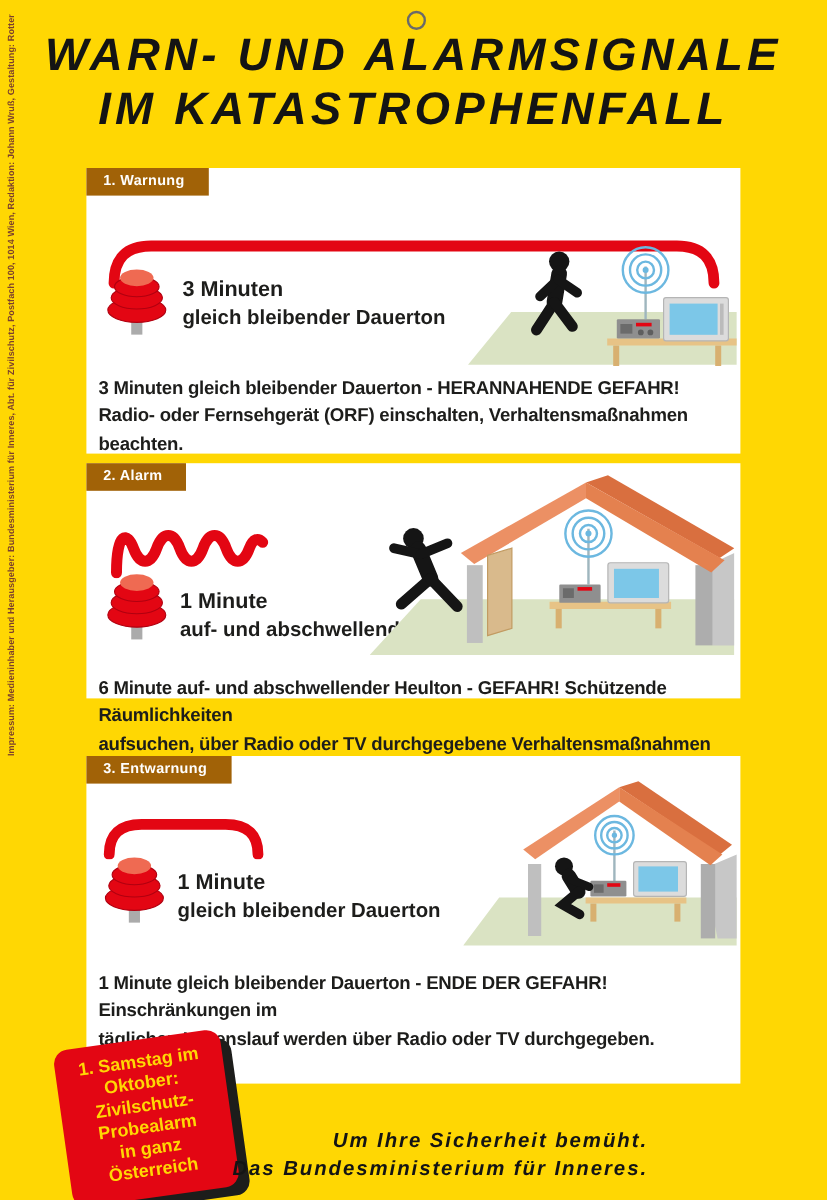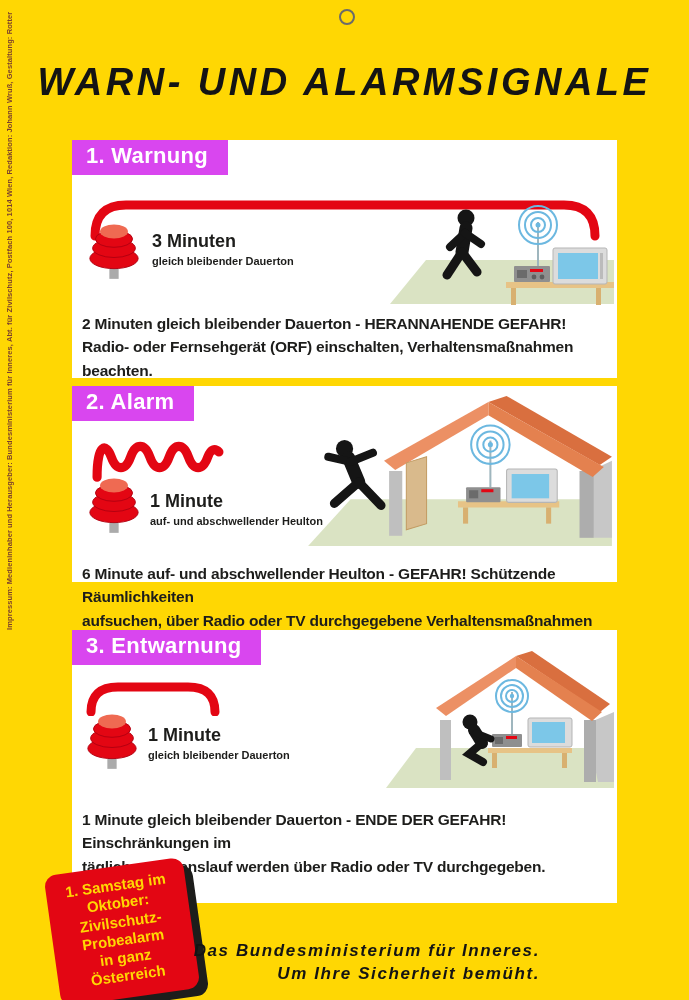--- a/index.html
+++ b/index.html
@@ -17,46 +17,46 @@
 
   .impressum{
     position:absolute;left:5px;top:74px;height:556px;width:14px;
     writing-mode:vertical-rl;transform:rotate(180deg);
     font-size:7.5px;font-weight:700;color:#7B3F2E;white-space:nowrap;
     letter-spacing:.1px;
   }
 
   .title{position:absolute;left:0;top:24px;width:689px;margin:0;
     text-align:center;font-style:italic;font-weight:900;color:#141414;}
-  .title span{display:block;font-size:38px;letter-spacing:3.5px;line-height:1.18;margin-top:36px;}
+  .title span{display:block;font-size:38px;letter-spacing:3.5px;line-height:1.18;}
 
   .card{position:absolute;left:72px;width:545px;background:#ffffff;}
   .card1{top:140px;height:238px;}
   .card2{top:386px;height:196px;}
   .card3{top:630px;height:273px;}
 
-  .card-label{position:absolute;left:0;top:0;background:#d946ef;color:#fff;
-    font-weight:700;font-size:22px;padding:3px 20px 6px 14px;letter-spacing:.3px;}
+  .card-label{position:absolute;left:0;top:0;background:#a16207;color:#fff;
+    font-weight:700;font-size:12px;padding:3px 20px 6px 14px;letter-spacing:.3px;}
 
   .signal{position:absolute;}
   .card1 .signal{left:14px;top:56px;width:518px;height:46px;}
   .card2 .signal{left:20px;top:48px;width:132px;height:48px;}
   .card3 .signal{left:12px;top:50px;width:138px;height:36px;}
 
   .siren{position:absolute;width:52px;height:62px;}
   .card1 .siren{left:16px;top:80px;}
   .card2 .siren{left:16px;top:88px;}
   .card3 .siren{left:14px;top:80px;}
 
   .tone-info{position:absolute;margin-top:12px;}
   .card1 .tone-info{left:80px;top:80px;}
   .card2 .tone-info{left:78px;top:94px;}
   .card3 .tone-info{left:76px;top:84px;}
   .duration{font-size:18px;font-weight:800;line-height:1.1;}
-  .tone{font-size:11px;font-weight:600;margin-top:3px;}
+  .tone{font-size:17px;font-weight:600;margin-top:3px;}
 
   .scene{position:absolute;}
   .card1 .scene{left:318px;top:60px;width:224px;height:112px;}
   .card2 .scene{left:236px;top:8px;width:304px;height:158px;}
   .card3 .scene{left:314px;top:20px;width:228px;height:144px;}
 
   .caption{position:absolute;left:10px;right:8px;margin:0;
     font-size:15.5px;font-weight:700;line-height:1.5;
     white-space:pre-line;letter-spacing:-.2px;}
   .card1 .caption{top:172px;}
@@ -144,21 +144,21 @@
       <g stroke="#151515" stroke-linecap="round" fill="none">
         <circle cx="76" cy="18" r="8.5" fill="#151515" stroke="none"></circle>
         <path d="M76,28 L72,52" stroke-width="13"></path>
         <path d="M75,33 L60,47" stroke-width="8"></path>
         <path d="M75,33 L91,44" stroke-width="8"></path>
         <path d="M72,52 L57,75" stroke-width="9"></path>
         <path d="M72,52 L87,72" stroke-width="9"></path>
       </g>
     </svg>
 
-    <p class="caption">2 Minuten gleich bleibender Dauerton - HERANNAHENDE GEFAHR!
+    <p class="caption">3 Minuten gleich bleibender Dauerton - HERANNAHENDE GEFAHR!
 Radio- oder Fernsehgerät (ORF) einschalten, Verhaltensmaßnahmen beachten.</p>
   </section>
 
   <section class="card card2">
     <div class="card-label">2. Alarm</div>
 
     <svg class="signal" viewBox="0 0 130 46">
       <path d="M5,42 C5,8 14,8 19,22 C24,36 33,36 38,22 C43,8 52,8 57,22 C62,36 71,36 76,22 C81,8 90,8 95,22 C100,36 109,36 114,22 C117,14 121,13 125,17" fill="none" stroke="#E30613" stroke-width="9" stroke-linecap="round"></path>
     </svg>
 
@@ -269,18 +269,18 @@
   </section>
 
   <div class="badge">1. Samstag im
 Oktober:
 Zivilschutz-
 Probealarm
 in ganz
 Österreich</div>
 
   <div class="footer-text">
+    <span>Um Ihre Sicherheit bemüht.</span>
     <span>Das Bundesministerium für Inneres.</span>
-    <span>Um Ihre Sicherheit bemüht.</span>
   </div>
 
 
 </div>
 
 </body></html>

